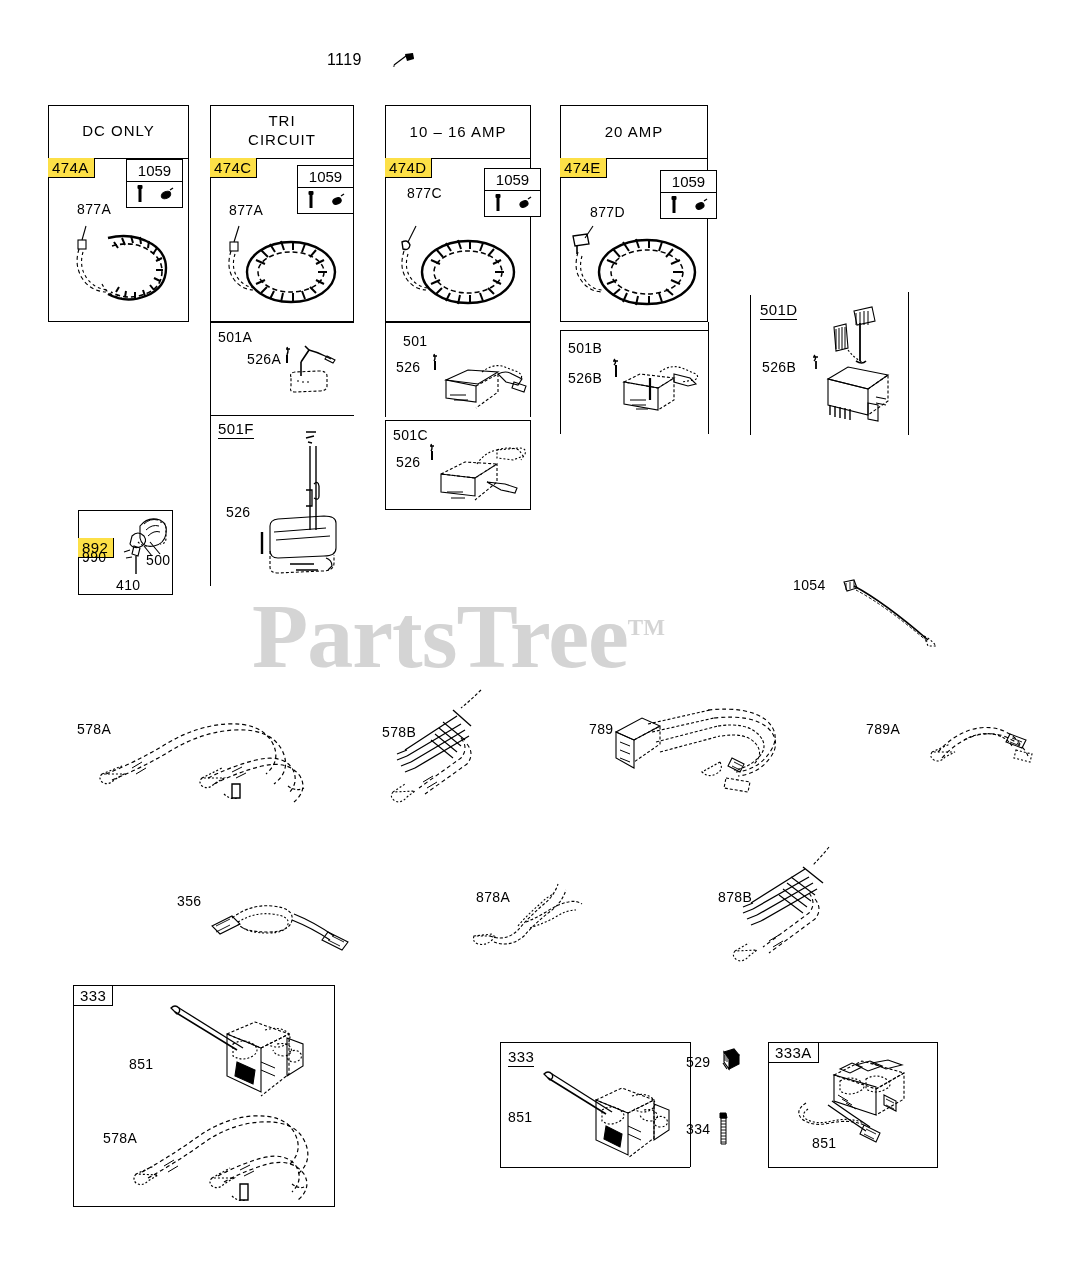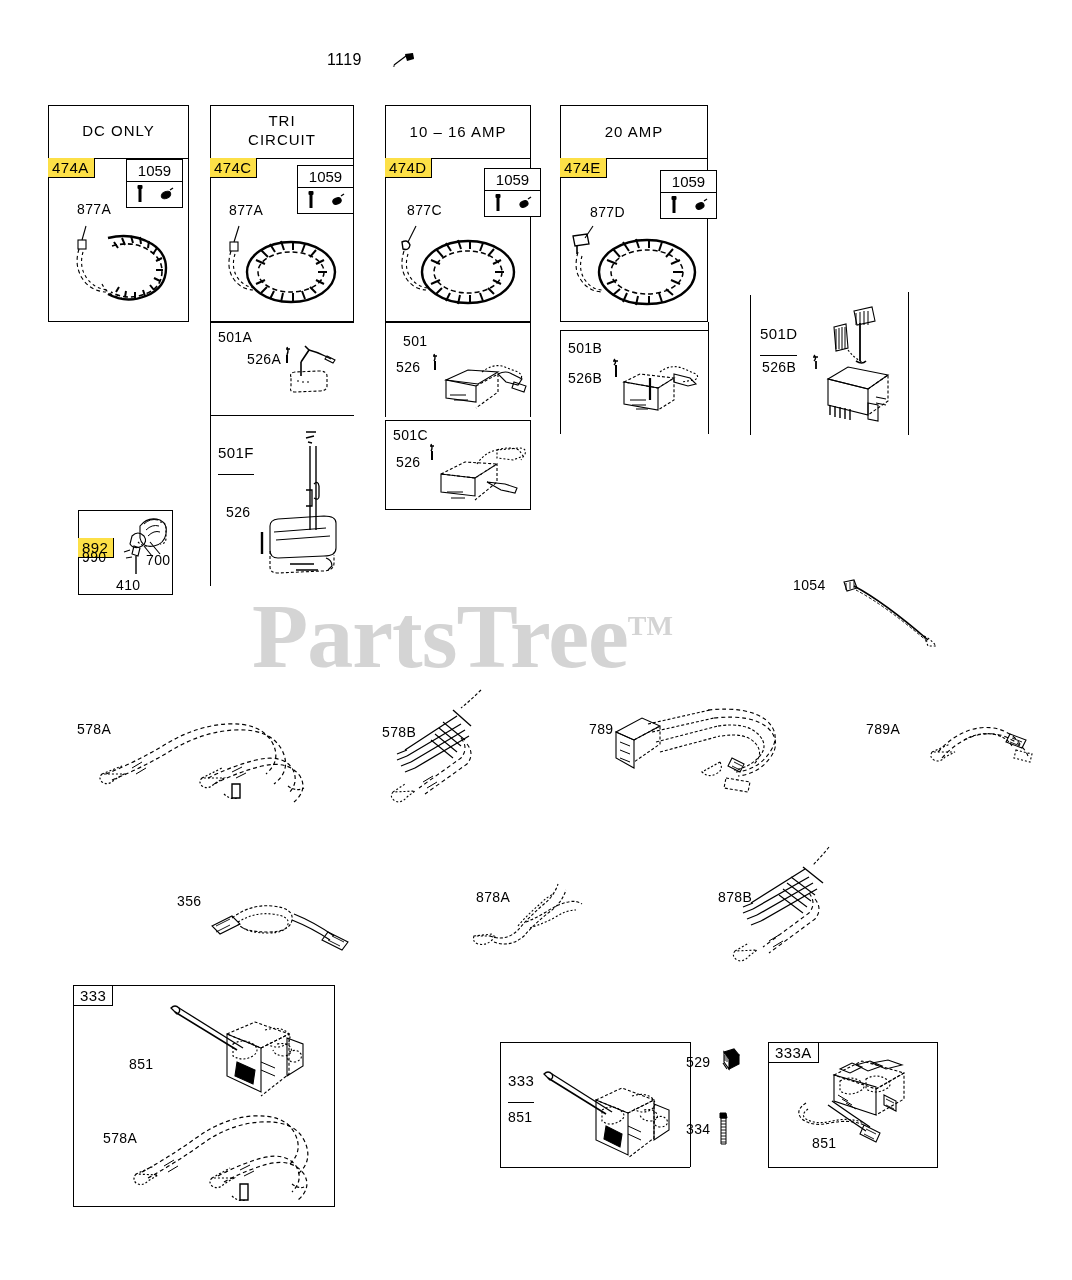--- a/index.html
+++ b/index.html
@@ -41,25 +41,24 @@
     border: 1.6px solid #000;
     box-sizing: border-box;
   }
   .hline { position: absolute; border-top: 1.6px solid #000; }
   .vline { position: absolute; border-left: 1.6px solid #000; }
   
   .tag-under {
     position: absolute;
     font-size: 15px;
     letter-spacing: .4px;
-    padding-bottom: 14px;
+    padding-bottom: 2px;
     border-bottom: 1.6px solid #000;
     line-height: 1;
     white-space: nowrap;
-    margin-top: 24px;
   }
   .tag-boxed {
     position: absolute;
     font-size: 15px;
     letter-spacing: .4px;
     padding: 2px 5px 2px 4px;
     border: 1.6px solid #000;
     border-top: none;
     border-left: none;
     line-height: 1;
@@ -100,21 +99,21 @@
     left: 252px; top: 590px;
     font-family: "Liberation Serif", serif;
     font-weight: bold;
     font-size: 92px;
     color: #d4d4d4;
     letter-spacing: -1px;
     line-height: 1;
     user-select: none;
   }
   #watermark .tm {
-    font-size: 28px;
+    font-size: 23px;
     vertical-align: super;
     letter-spacing: 0;
   }
   svg { display: block; overflow: visible; }
   .art { position: absolute; }
   .art svg { stroke: #000; fill: none; }
 </style>
 </head>
 <body>
 
@@ -288,21 +287,21 @@
         <svg width="14" height="14" viewBox="0 0 14 14">
             <g fill="#000" stroke="#000" stroke-width="1">
           <ellipse cx="6" cy="8" rx="4.2" ry="3" transform="rotate(-25 6 8)"></ellipse>
           <path d="M10 3 L13 1" stroke-width="1.4" fill="none"></path>
         </g>
           </svg>
       </span>
     </div>
   </div>
 
-  <div class="lbl" style="left:407px; top:203px;text-align:center;">877C</div>
+  <div class="lbl" style="left:407px; top:186px;text-align:center;">877C</div>
   <div class="art" style="left:390px; top:218px;">
     <svg width="135" height="100" viewBox="0 0 135 100">
       <g stroke="#000" stroke-width="1.1" fill="none">
         <path d="M26 8 L18 24"></path>
         <path d="M12 24 q6 -3 8 3 q-1 6 -7 4 Z" stroke-width="1.4"></path>
         <path d="M14 33 q-5 16 2 27 q7 11 20 12" stroke-dasharray="4 3"></path>
         <path d="M18 36 q-4 13 2 23 q7 10 18 11" stroke-dasharray="3 3"></path>
         <ellipse cx="78" cy="54" rx="46" ry="31" stroke-width="2.4"></ellipse>
         <ellipse cx="78" cy="54" rx="34" ry="21" stroke-width="1.5" stroke-dasharray="5 3"></ellipse>
         <g stroke-width="2">
@@ -446,21 +445,21 @@
         <path d="M20 100 v10 M25 101 v11 M30 102 v11 M35 103 v11 M40 104 v11" stroke-width="1.4"></path>
         <path d="M58 98 l10 2 l0 16 l-10 -2 Z"></path>
         <path d="M66 92 l10 2 M66 98 l10 2" stroke-width="1.2"></path>
       </g>
     </svg>
   </div>
 
   <div class="box" style="left:78px; top:510px; width:95px; height:85px;"></div>
   <div class="tag-boxed" style="left:78px; top:510px;margin-top:28px;">892</div>
   <div class="lbl" style="left:82px; top:550px;">990</div>
-  <div class="lbl" style="left:146px; top:553px;">700</div>
+  <div class="lbl" style="left:146px; top:553px;">500</div>
   <div class="lbl" style="left:116px; top:578px;">410</div>
   <div class="art" style="left:118px; top:512px;">
     <svg width="62" height="78" viewBox="0 0 62 78">
       <g stroke="#000" stroke-width="1.1" fill="none">
         <path d="M22 14 q8 -10 20 -6 q8 4 6 14 q-2 10 -12 12 q-12 2 -14 -8 Z"></path>
         <path d="M26 12 q6 -6 14 -4 M28 18 q6 -6 13 -4 M30 24 q6 -6 12 -4" stroke-width="1"></path>
         <path d="M42 10 q6 0 6 6 l0 10 q0 6 -6 6" stroke-dasharray="2 2"></path>
         <path d="M14 24 q6 -6 12 0 q4 6 -2 10 q-8 4 -12 -2 Z"></path>
         <path d="M16 34 l-2 8 l6 2 l2 -8 Z"></path>
         <path d="M18 44 v18" stroke-width="1.4"></path>

